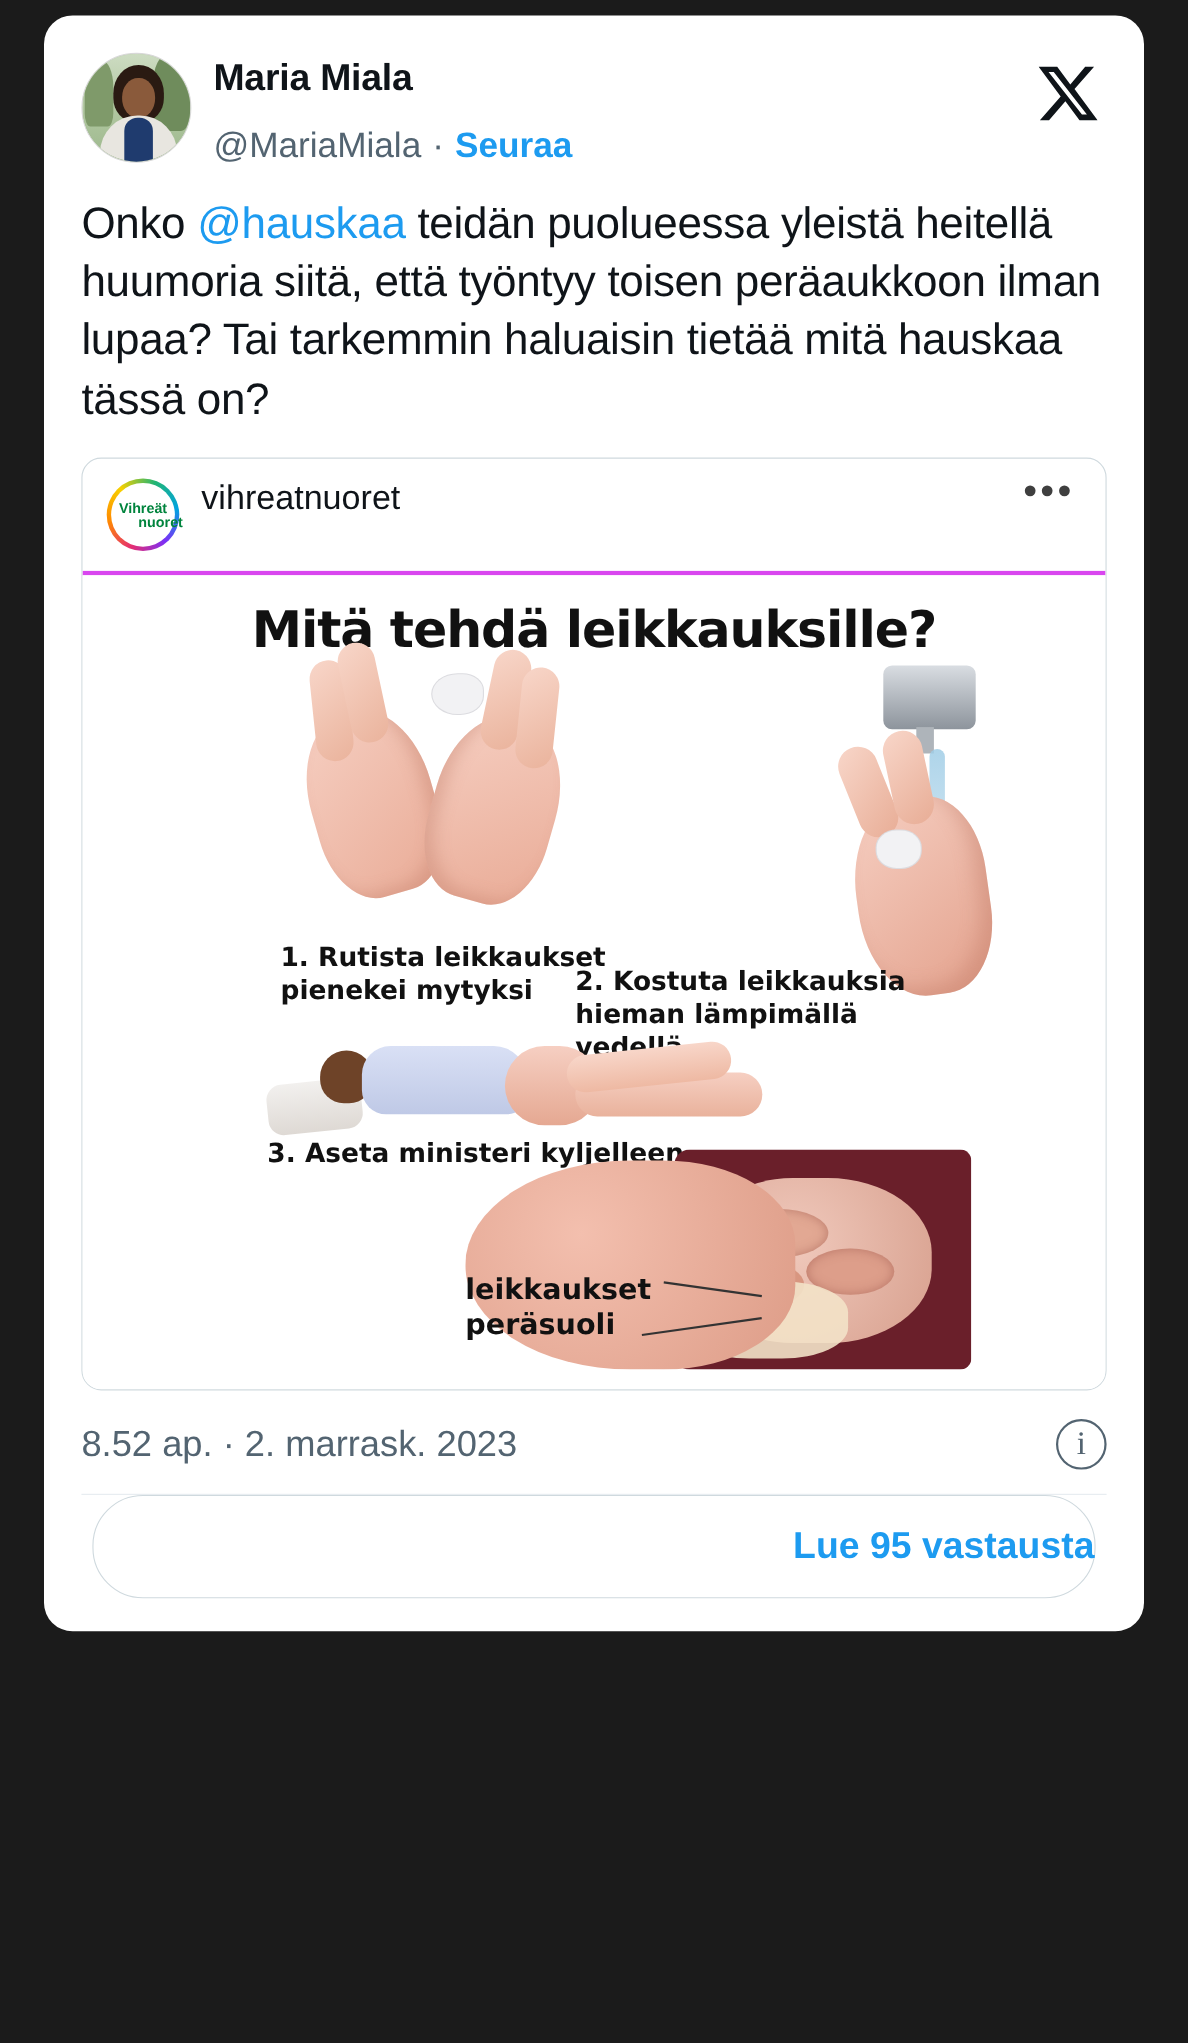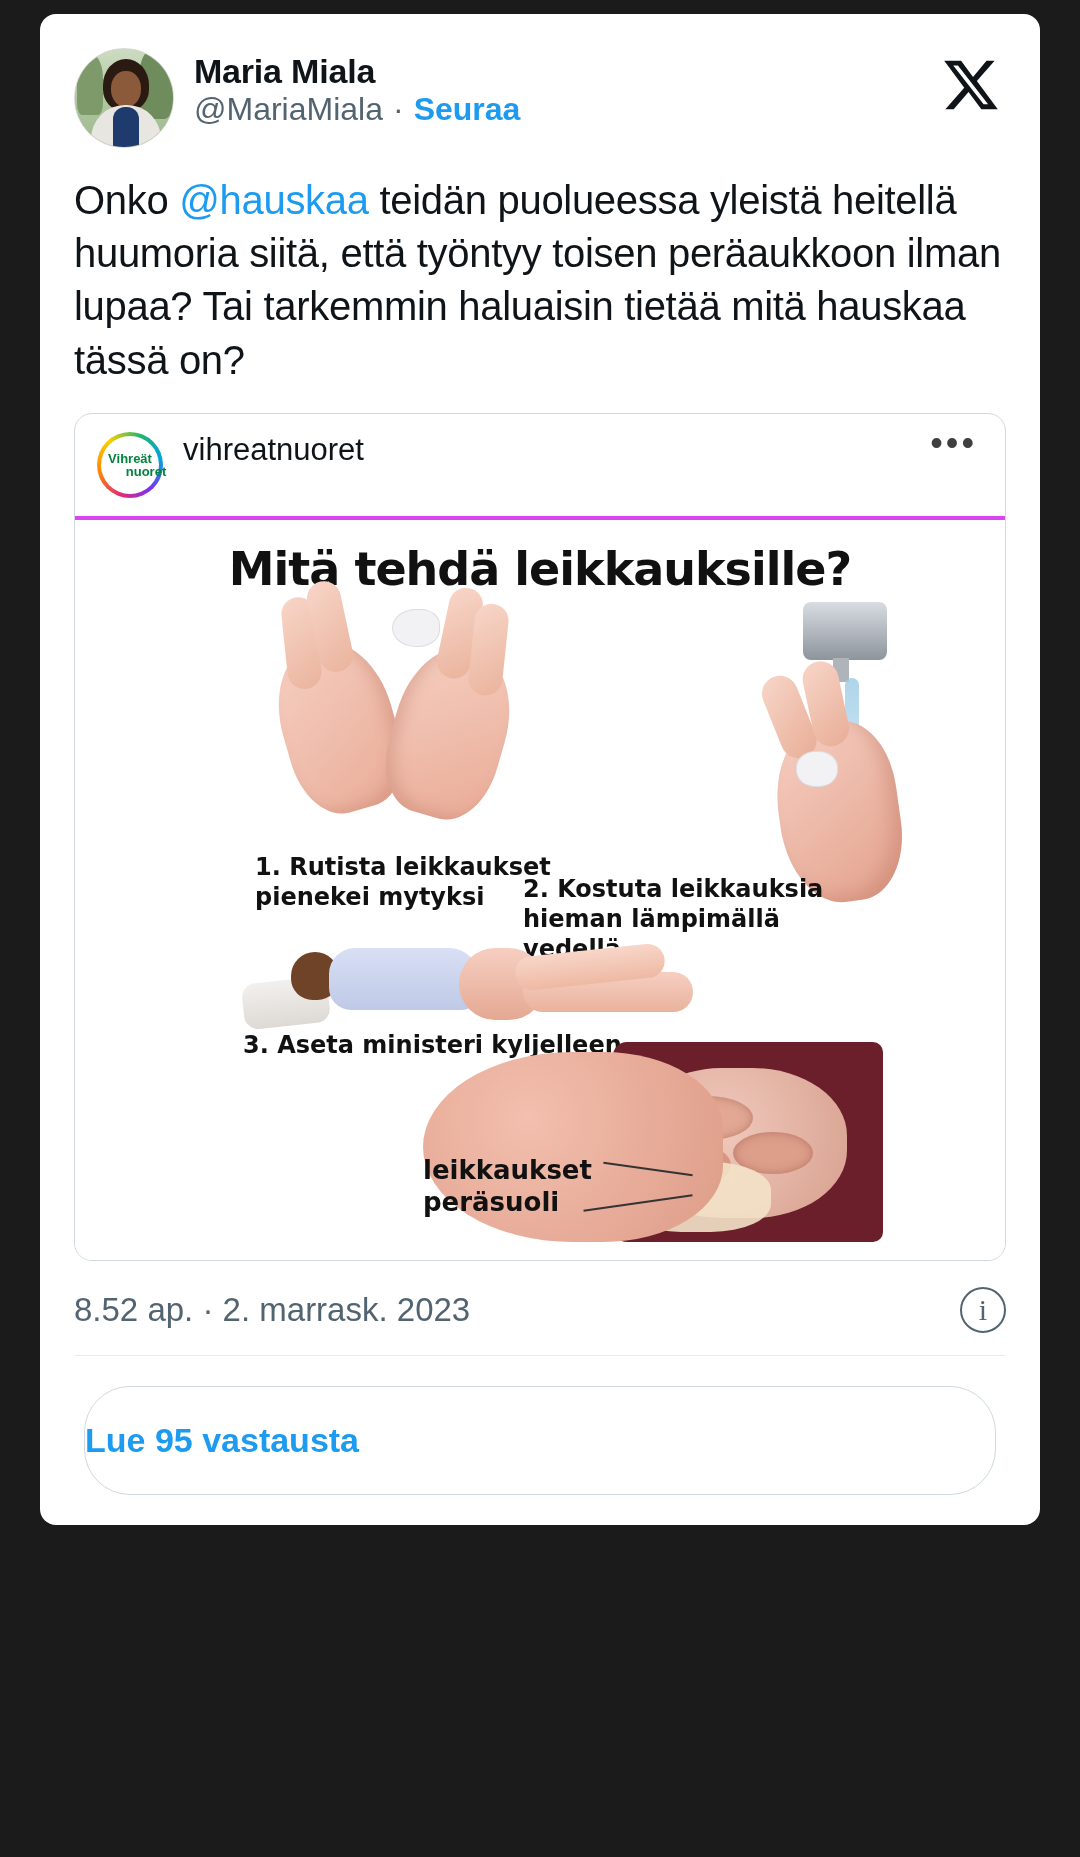--- a/index.html
+++ b/index.html
@@ -14,21 +14,21 @@
     width: 1080px; height: 1857px;
     background: #1b1b1b;
     display: flex;
     align-items: flex-start;
     justify-content: center;
     padding: 14px 30px 24px 30px;
   }
   .card {
     width: 1000px;
     background: #ffffff;
-    border-radius: 16px;
+    border-radius: 26px;
     padding: 34px 34px 30px 34px;
     position: relative;
   }
 
   
   .tweet-header {
     display: flex;
     align-items: flex-start;
     gap: 20px;
     position: relative;
@@ -52,21 +52,21 @@
 
   .names { padding-top: 4px; }
   .display-name {
     font-size: 34px;
     font-weight: bold;
     color: #0f1419;
     line-height: 1.15;
     letter-spacing: -0.2px;
   }
   .handle-row {
-    margin-top: 0;
+    margin-top: 23px;
     font-size: 32px;
     color: #536471;
     display: flex;
     align-items: center;
     gap: 10px;
     white-space: nowrap;
   }
   .handle-row .dot { color: #536471; }
   .follow-link {
     color: #1d9bf0;
@@ -249,26 +249,25 @@
     gap: 46px;
     padding-left: 10px;
   }
   .action { display: flex; align-items: center; gap: 18px; cursor: pointer; }
   .action .label { font-size: 34px; color: #0f1419; font-weight: bold; }
   .heart { width: 44px; height: 44px; }
   .bubble { width: 44px; height: 44px; }
   .share { width: 40px; height: 44px; }
 
   .cta {
-    margin-top: 30px;
     margin-left: 10px; margin-right: 10px;
-    height: 109px;
+    height: 94px;
     border: 1px solid #cfd9de;
     border-radius: 46px;
-    display: flex; align-items: center; justify-content: flex-start;
+    display: flex; align-items: center; justify-content: flex-end;
     cursor: pointer;
   }
   .cta span { color: #1d9bf0; font-size: 34px; font-weight: bold; }
 </style>
 </head>
 <body>
 
 <div class="page">
   <div class="card">
 

